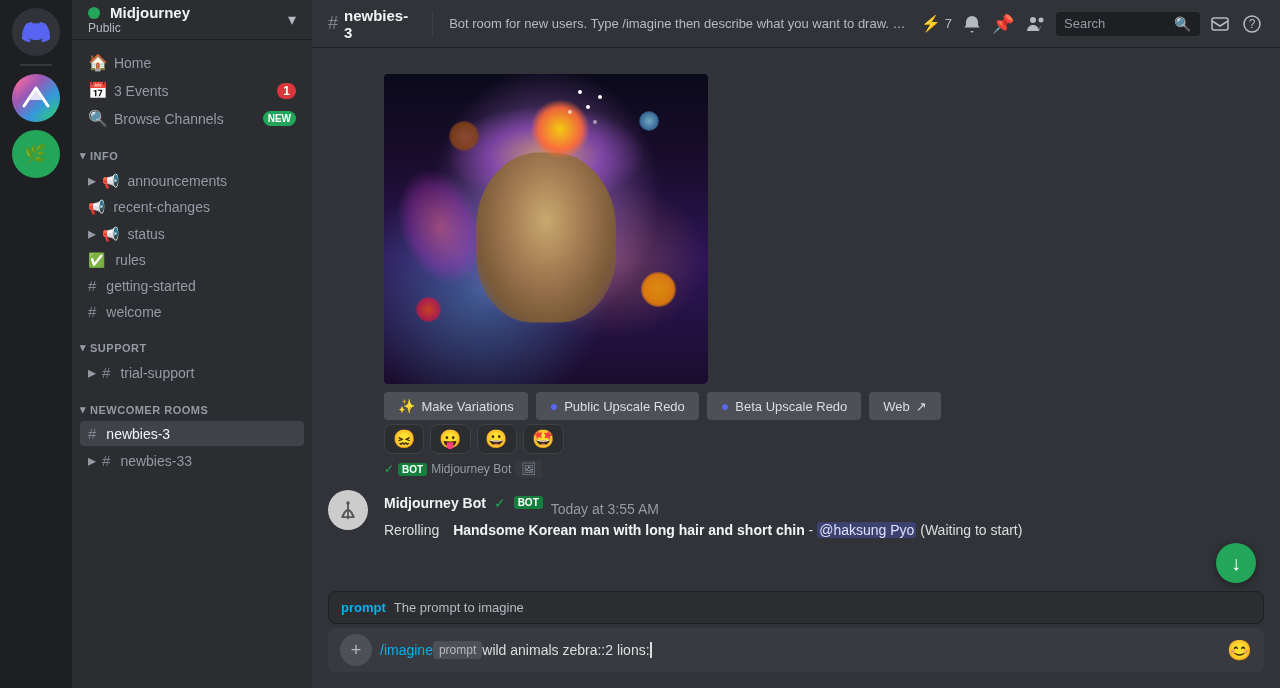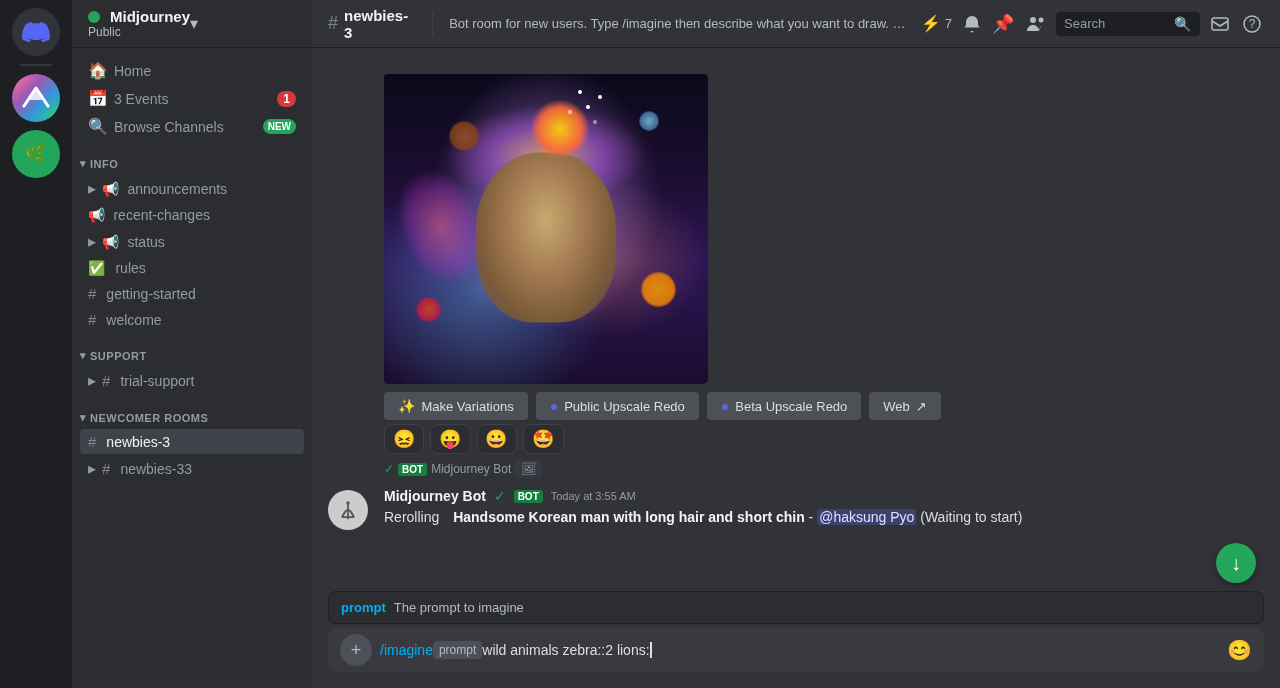--- a/index.html
+++ b/index.html
@@ -54,27 +54,28 @@
 
     
     .channel-sidebar {
       width: 240px;
       background: #2b2d31;
       display: flex;
       flex-direction: column;
       flex-shrink: 0;
     }
     .server-header {
-      height: 48px;
+      height: 40px;
       padding: 0 16px;
       display: flex;
       align-items: center;
-      justify-content: flex-start;
+      justify-content: space-between;
       border-bottom: 1px solid #1e1f22;
       cursor: pointer;
+      gap: 48px;
     }
     .server-header-name {
       font-weight: 600;
       font-size: 15px;
       color: #f2f3f5;
     }
     .server-header-badge {
       width: 12px;
       height: 12px;
       background: #23a55a;
@@ -261,21 +262,21 @@
     .message-header { display: flex; align-items: center; gap: 8px; margin-bottom: 4px; }
     .message-author { font-weight: 600; color: #f2f3f5; font-size: 14px; }
     .bot-badge {
       background: #15803d;
       color: white;
       font-size: 10px;
       padding: 1px 4px;
       border-radius: 3px;
       font-weight: 600;
     }
-    .message-timestamp { font-size: 11px; color: #949ba4; }
+    .message-timestamp { font-size: 14px; color: #949ba4; margin-top: 13px; }
     .message-text { color: #dcddde; font-size: 14px; line-height: 1.4; }
     .message-text strong { font-weight: 600; color: #f2f3f5; margin-left: 10px; }
     .mention { color: #dee0fc; background: rgba(88,101,242,0.3); border-radius: 3px; padding: 0 2px; }
 
     
     .chat-image {
       width: 324px;
       height: 310px;
       border-radius: 4px;
       overflow: hidden;

